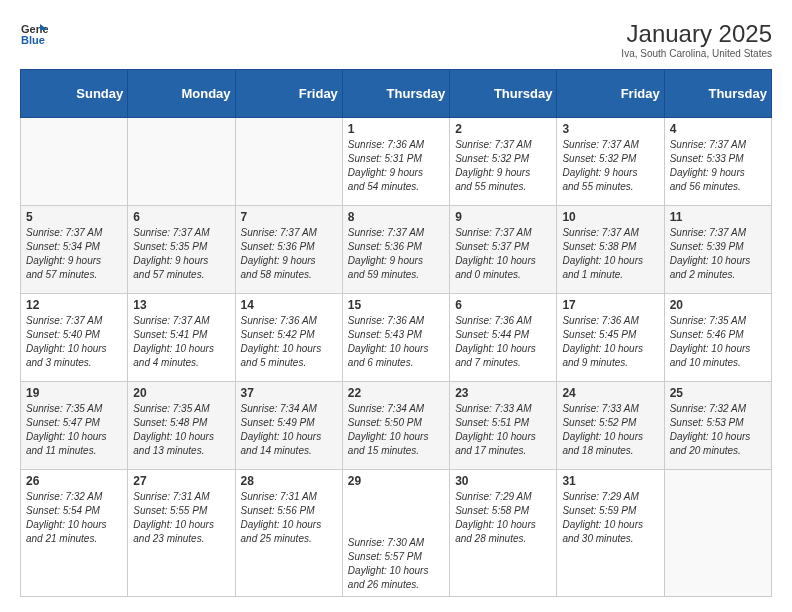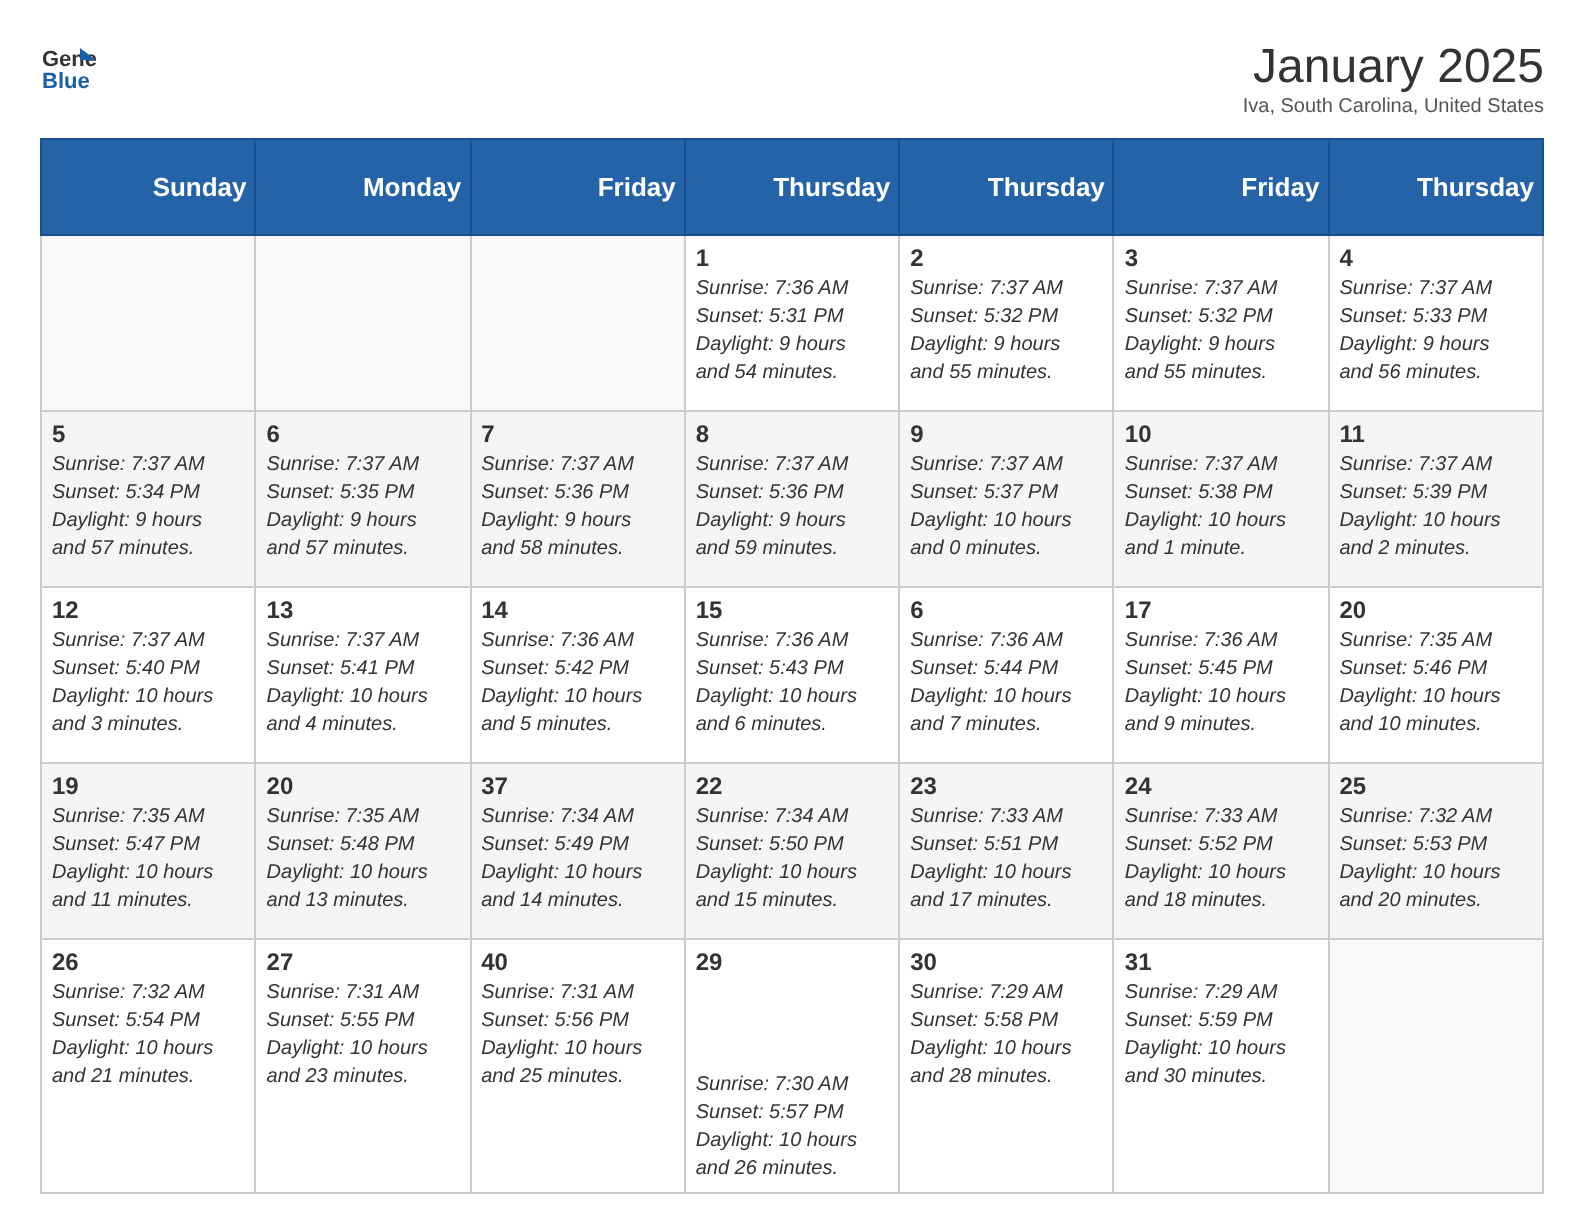--- a/index.html
+++ b/index.html
@@ -305,21 +305,21 @@
 and 21 minutes.</div>
         </td>
         <td>
           <span class="day-num">27</span>
           <div class="day-info" style="white-space: pre-line;">Sunrise: 7:31 AM
 Sunset: 5:55 PM
 Daylight: 10 hours
 and 23 minutes.</div>
         </td>
         <td>
-          <span class="day-num">40</span>
+          <span class="day-num">28</span>
           <div class="day-info" style="white-space: pre-line;">Sunrise: 7:31 AM
 Sunset: 5:56 PM
 Daylight: 10 hours
 and 25 minutes.</div>
         </td>
         <td>
           <span class="day-num">29</span>
           <div class="day-info" style="white-space: pre-line; margin-top: 48px;">Sunrise: 7:30 AM
 Sunset: 5:57 PM
 Daylight: 10 hours

